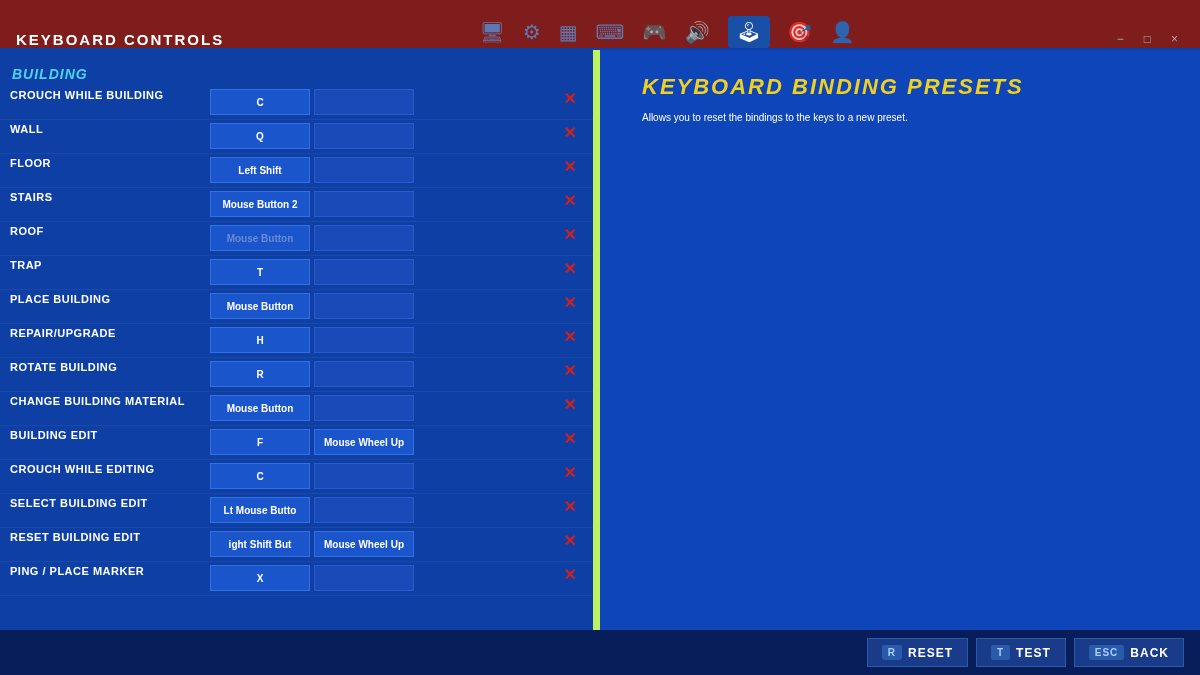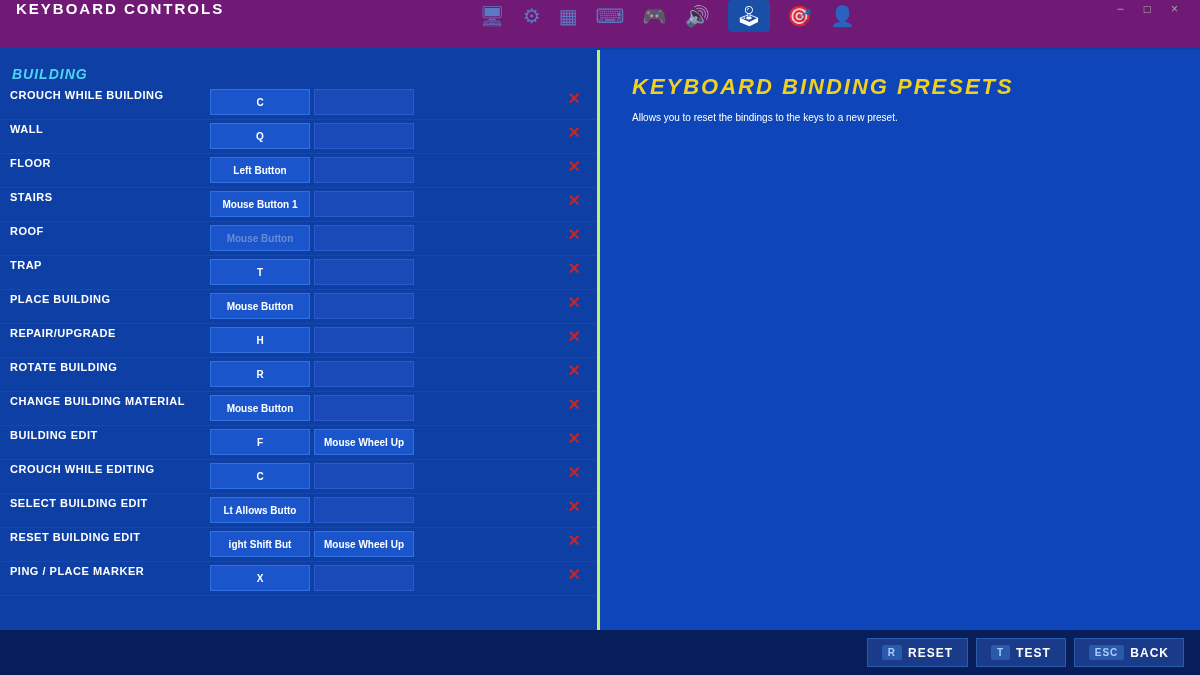--- a/index.html
+++ b/index.html
@@ -7,24 +7,24 @@
       width: 1200px;
       height: 675px;
       background: #0a3a8a;
       font-family: 'Arial Black', 'Arial', sans-serif;
       overflow: hidden;
       position: relative;
     }
 
     
     .top-bar {
-      background: #701a75;
+      background: #7f1d1d;
       height: 50px;
       display: flex;
-      align-items: flex-start;
+      align-items: flex-end;
       justify-content: space-between;
       padding: 0 16px;
       border-bottom: 2px solid #0d3fa8;
     }
     .top-bar-title {
       color: white;
       font-size: 15px;
       font-weight: 900;
       letter-spacing: 2px;
       text-transform: uppercase;
@@ -63,21 +63,21 @@
       display: flex;
       height: calc(675px - 50px - 45px);
     }
 
     
     .left-panel {
       width: 600px;
       background: #0e3fa5;
       overflow-y: auto;
       padding: 10px 0;
-      border-right: 3px solid #bef264;
+      border-right: 7px solid #bef264;
     }
     .left-panel::-webkit-scrollbar {
       width: 6px;
     }
     .left-panel::-webkit-scrollbar-track {
       background: #0a2a6e;
     }
     .left-panel::-webkit-scrollbar-thumb {
       background: #2a5ab8;
       border-radius: 3px;
@@ -144,21 +144,21 @@
       font-weight: 900;
       cursor: pointer;
       padding: 0 6px;
       flex-shrink: 0;
     }
 
     
     .right-panel {
       flex: 1;
       background: #0e45b8;
-      padding: 24px 32px;
+      padding: 24px 42px;
     }
     .right-panel-title {
       color: #f0d020;
       font-size: 22px;
       font-weight: 900;
       font-style: italic;
       letter-spacing: 2px;
       text-transform: uppercase;
       margin-bottom: 10px;
     }
@@ -254,30 +254,30 @@
       <div class="binding-keys">
         <div class="key-box">Q</div>
         <div class="key-box empty"></div>
       </div>
       <span class="clear-btn">✕</span>
     </div>
 
     <div class="binding-row">
       <span class="binding-label">FLOOR</span>
       <div class="binding-keys">
-        <div class="key-box">Left Button</div>
+        <div class="key-box">Left Shift</div>
         <div class="key-box empty"></div>
       </div>
       <span class="clear-btn">✕</span>
     </div>
 
     <div class="binding-row">
       <span class="binding-label">STAIRS</span>
       <div class="binding-keys">
-        <div class="key-box">Mouse Button 1</div>
+        <div class="key-box">Mouse Button 2</div>
         <div class="key-box empty"></div>
       </div>
       <span class="clear-btn">✕</span>
     </div>
 
     <div class="binding-row">
       <span class="binding-label">ROOF</span>
       <div class="binding-keys">
         <div class="key-box dimmed">Mouse Button</div>
         <div class="key-box empty"></div>
@@ -344,21 +344,21 @@
       <div class="binding-keys">
         <div class="key-box">C</div>
         <div class="key-box empty"></div>
       </div>
       <span class="clear-btn">✕</span>
     </div>
 
     <div class="binding-row">
       <span class="binding-label">SELECT BUILDING EDIT</span>
       <div class="binding-keys">
-        <div class="key-box">Lt Allows Butto</div>
+        <div class="key-box">Lt Mouse Butto</div>
         <div class="key-box empty"></div>
       </div>
       <span class="clear-btn">✕</span>
     </div>
 
     <div class="binding-row">
       <span class="binding-label">RESET BUILDING EDIT</span>
       <div class="binding-keys">
         <div class="key-box">ight Shift But</div>
         <div class="key-box">Mouse Wheel Up</div>

